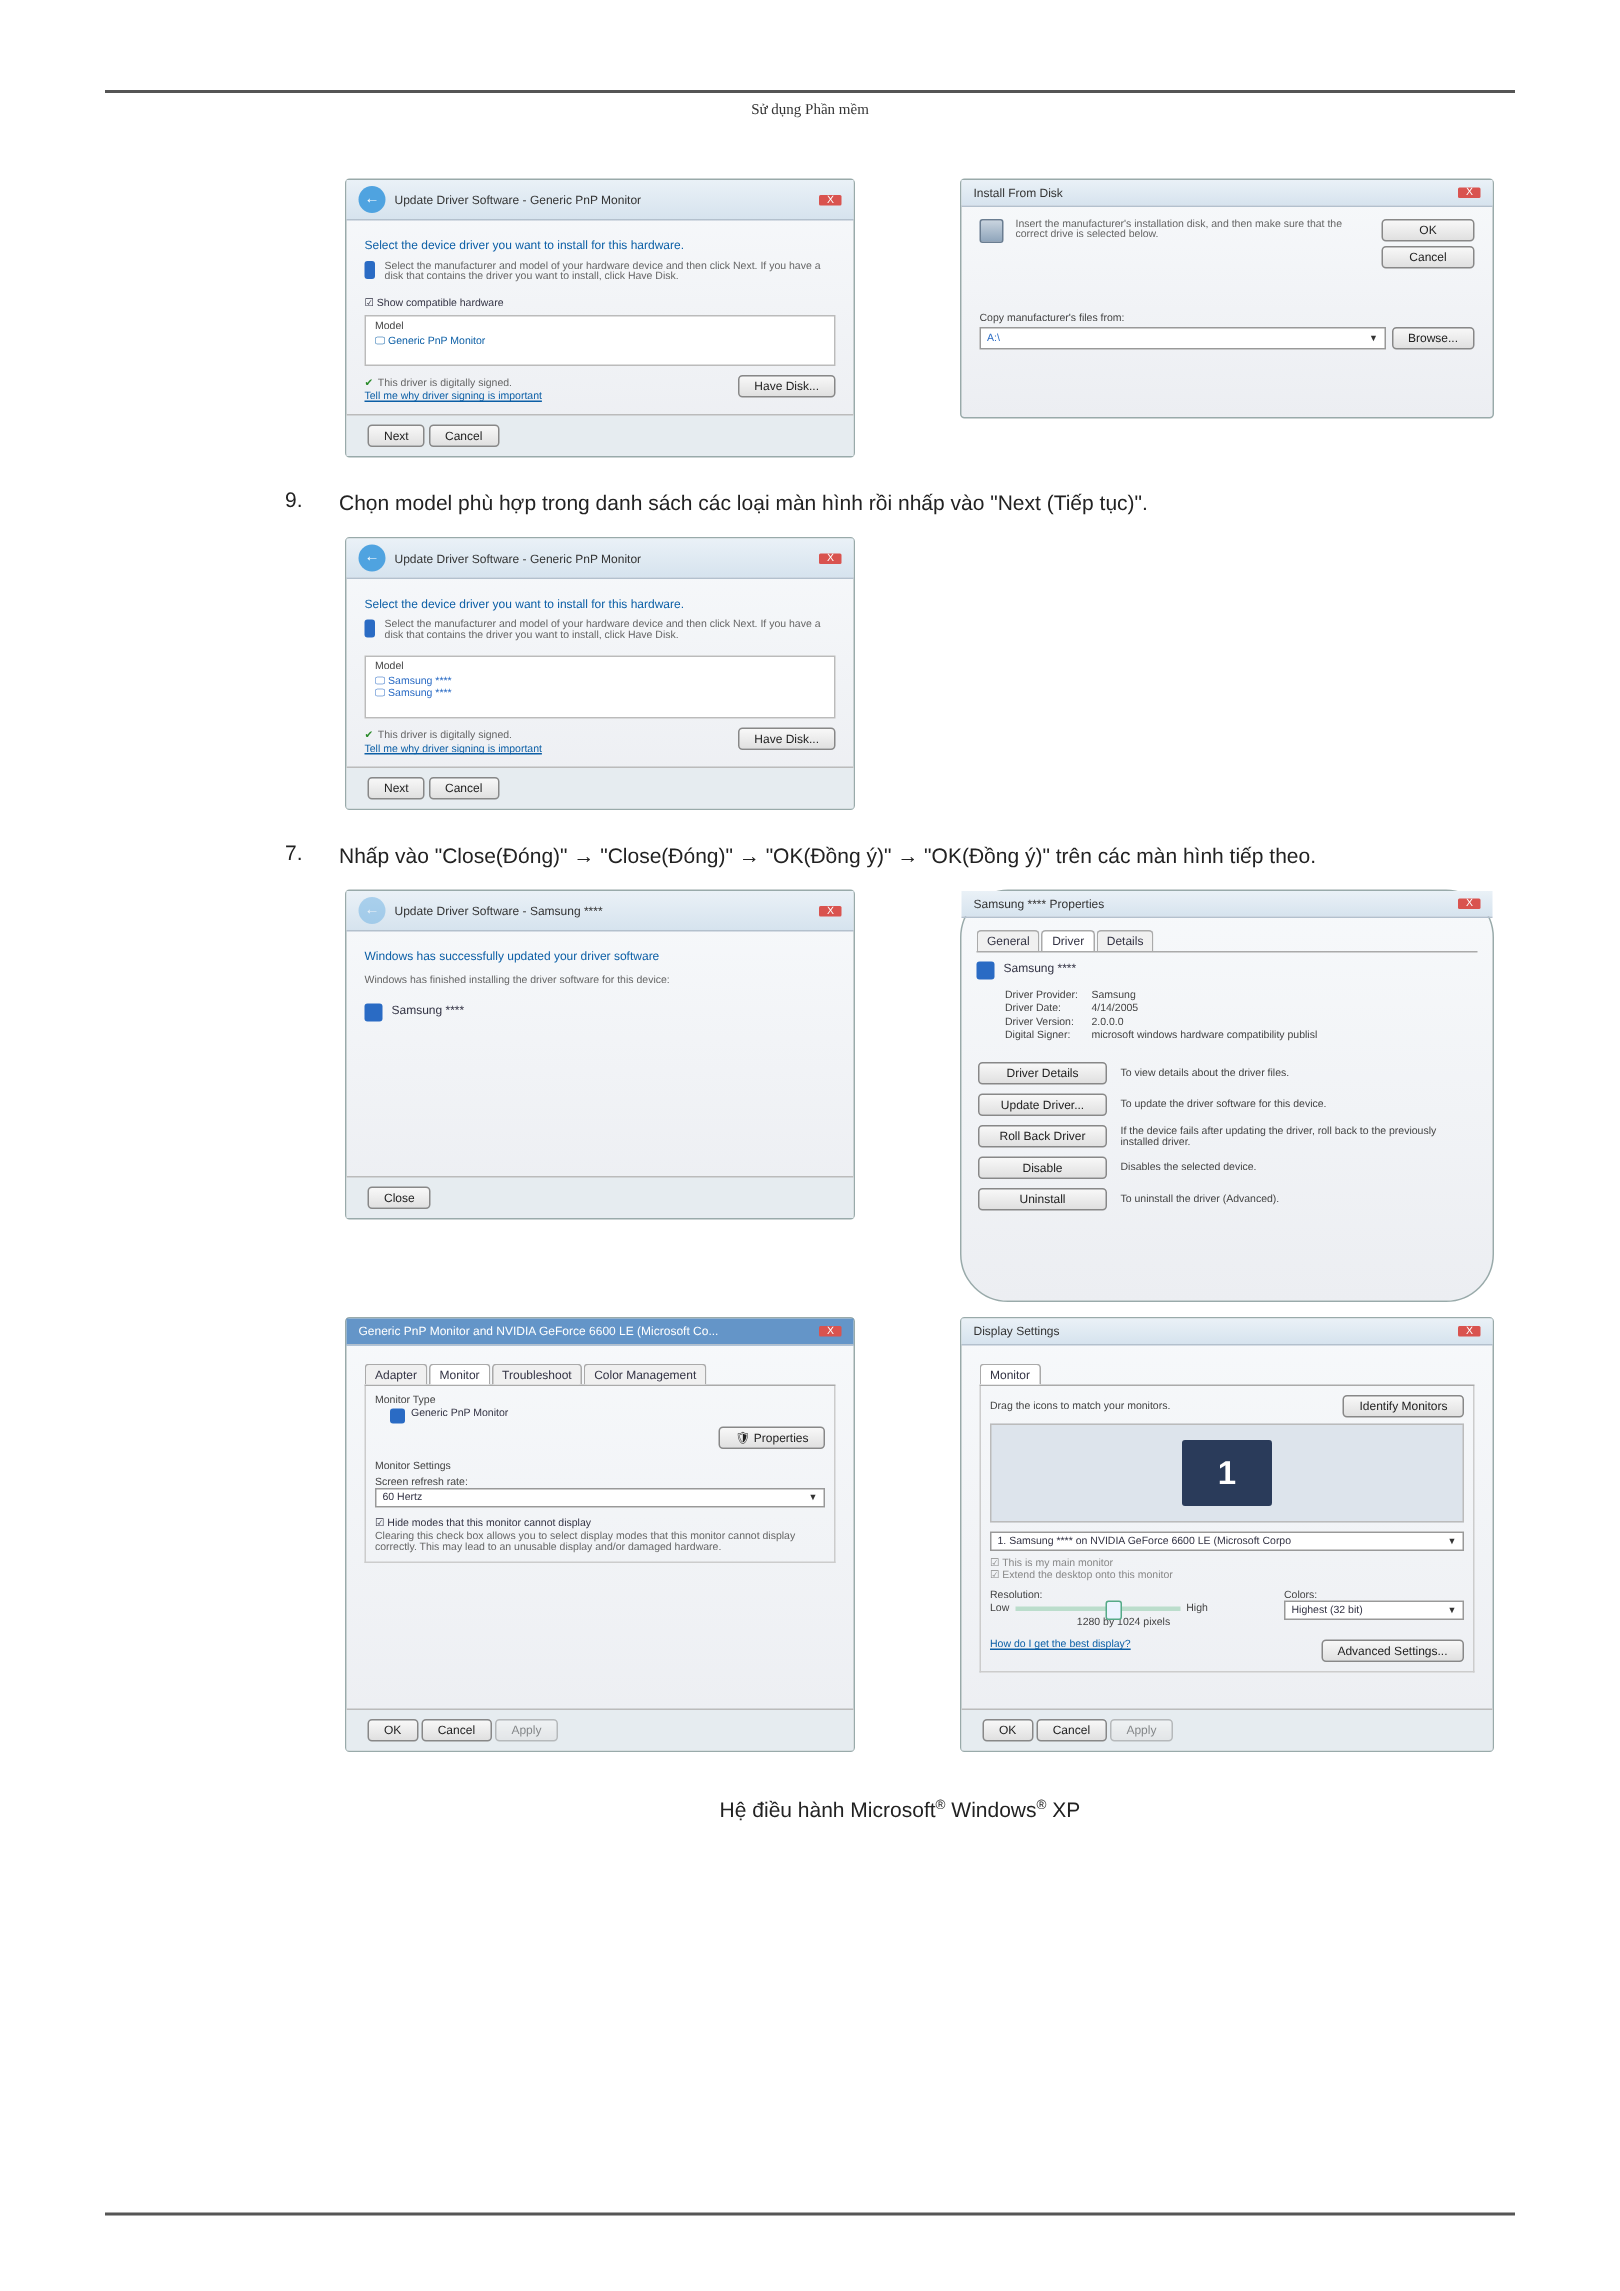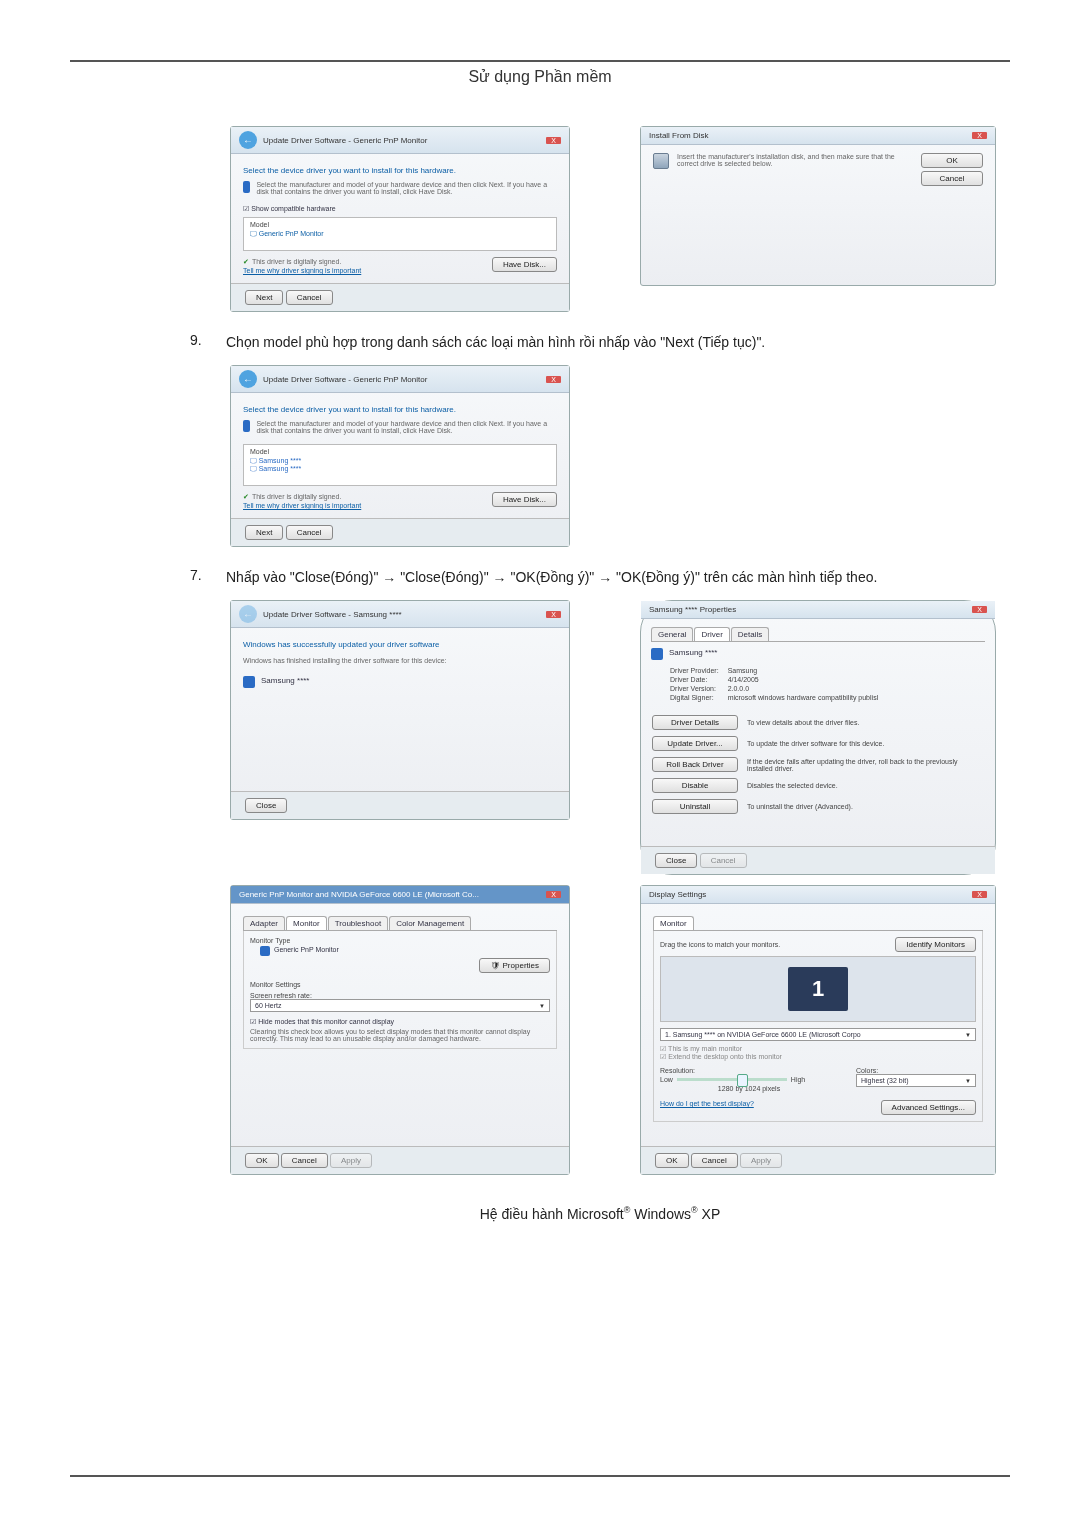--- a/index.html
+++ b/index.html
@@ -14,23 +14,24 @@
     width: 1080px;
     height: 1527px;
     background: #fff;
     box-sizing: border-box;
     padding: 60px 70px;
     position: relative;
   }
   .hr { height: 2px; background: #555; margin-bottom: 6px; }
   .header-title {
     text-align: center;
-    font-size: 16px;
+    font-size: 10px;
     color: #333;
     margin-bottom: 40px;
+    font-family: Liberation Serif, serif;
   }
   .step {
     margin: 20px 0 12px 120px;
     font-size: 14px;
     color: #222;
     display: flex;
     gap: 12px;
   }
   .step-num { min-width: 24px; }
   .step-text { flex: 1; line-height: 1.5; }
@@ -213,20 +214,30 @@
       </div>
       <div class="shot-body">
         <div style="display:flex;gap:8px;">
           <span class="icon-disk"></span>
           <span class="help-text" style="flex:1">Insert the manufacturer's installation disk, and then make sure that the correct drive is selected below.</span>
           <div style="display:flex;flex-direction:column;gap:3px;">
             <span class="btn" style="min-width:40px;text-align:center;">OK</span>
             <span class="btn" style="min-width:40px;text-align:center;">Cancel</span>
           </div>
         </div>
+        <div style="margin-top:30px;">
+          <div class="field-label">Copy manufacturer's files from:</div>
+          <div style="display:flex;gap:4px;margin-top:2px;">
+            <span class="dropdown" style="flex:1;">
+              <span style="color:#2a6bc4;">A:\</span>
+                <span class="tri-down">▼</span>
+            </span>
+            <span class="btn">Browse...</span>
+          </div>
+        </div>
       </div>
     </div>
   </div>
 
   <div class="step">
     <span class="step-num">9.</span>
     <span class="step-text">Chọn model phù hợp trong danh sách các loại màn hình rồi nhấp vào "Next (Tiếp tục)".</span>
   </div>
 
   <div class="img-row">
@@ -340,24 +351,20 @@
           <tr>
                 <td><span class="btn" style="min-width:64px;display:inline-block;text-align:center;">Disable</span></td>
                 <td style="padding-left:8px;">Disables the selected device.</td>
               </tr>
           <tr>
                 <td><span class="btn" style="min-width:64px;display:inline-block;text-align:center;">Uninstall</span></td>
                 <td style="padding-left:8px;">To uninstall the driver (Advanced).</td>
               </tr>
         </tbody>
           </table>
-      </div>
-      <div class="btn-row" style="position:absolute;bottom:0;left:0;right:0;">
-        <span class="btn">Close</span>
-        <span class="btn" style="opacity:.5">Cancel</span>
       </div>
     </div>
   </div>
 
   <div class="img-row" style="margin-top:10px;">
 
     <div class="shot" style="height:290px;">
       <div class="shot-title" style="background:#6495c8;color:#fff;">
         <span>Generic PnP Monitor and NVIDIA GeForce 6600 LE (Microsoft Co...</span>
         <span class="close-x">X</span>

